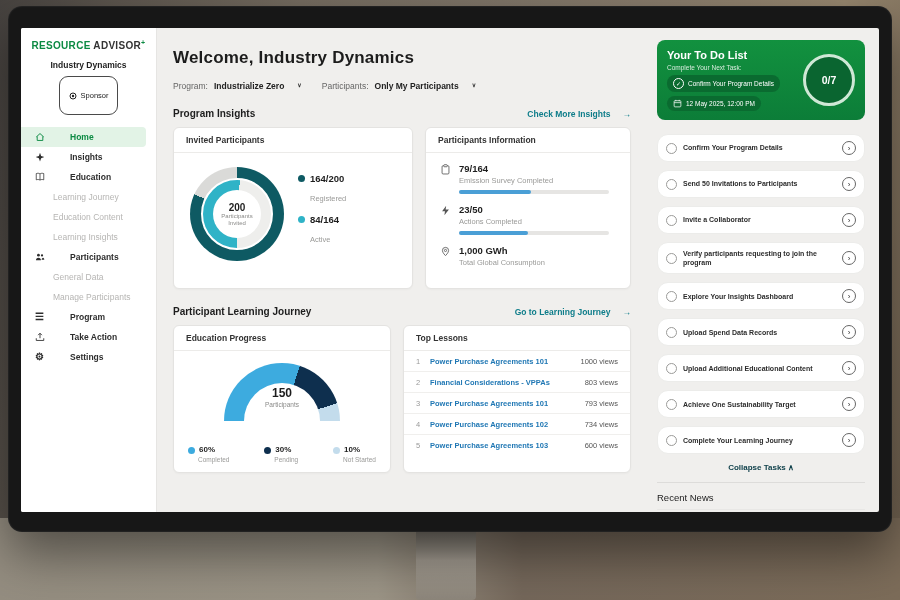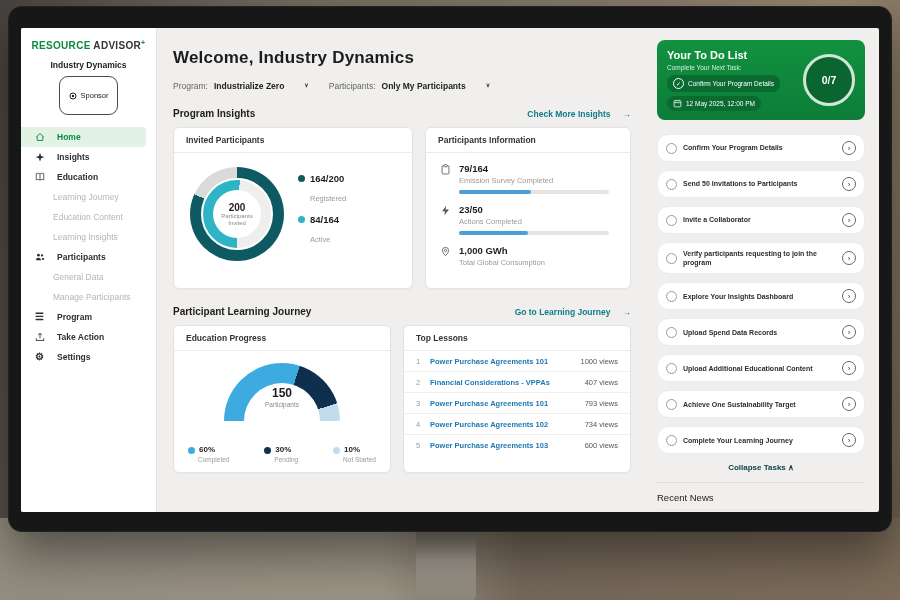--- a/index.html
+++ b/index.html
@@ -17,32 +17,32 @@
 
   
   .sidebar{width:136px;min-width:136px;background:#fff;border-right:1px solid #e6e5e3;padding-top:11px;box-sizing:border-box;}
   .logo{text-align:center;font-size:10px;font-weight:bold;letter-spacing:.3px;}
   .logo .g{color:#0c8a43}.logo .d{color:#333}
   .logo sup{font-size:7px;color:#0c8a43;font-weight:bold;}
   .org{text-align:center;font-size:8.5px;font-weight:bold;color:#222;margin-top:9px;}
   .sponsor{display:flex;align-items:center;gap:4px;width:fit-content;margin:6px auto 0;border:1px solid #4a4a4a;
     border-radius:9px;padding:14px 9px;font-size:7.5px;color:#222;}
   nav{margin-top:12px;}
-  .nav-item{display:flex;align-items:center;gap:11px;padding:5px 10px 5px 14px;font-size:8.5px;color:#2e2e2e;font-weight:600;cursor:pointer;}
+  .nav-item{display:flex;align-items:center;gap:24px;padding:5px 10px 5px 14px;font-size:8.5px;color:#2e2e2e;font-weight:600;cursor:pointer;}
   .nav-item .nicon{width:11px;min-width:11px;display:flex;align-items:center;color:#2e2e2e;font-size:10px;line-height:1;}
   .nav-item.active{background:#e2f3e6;color:#0c8a43;border-radius:0 4px 4px 0;margin-right:10px;}
   .nav-item.active .nicon{color:#0c8a43}
   .nav-item.sub{padding-left:32px;color:#b6b5b3;font-weight:400;}
 
   
   .main{flex:1;min-width:0;padding:12px 16px 0 16px;box-sizing:border-box;}
   h1{font-size:17px;margin:8px 0 0;color:#1c1c1c;letter-spacing:.2px;}
   .filters{display:flex;align-items:center;margin-top:13px;font-size:8.5px;}
   .flabel{color:#666;margin-right:6px;}
-  .fvalue{font-weight:bold;color:#222;display:flex;gap:20px;cursor:pointer;margin-right:20px;}
+  .fvalue{font-weight:bold;color:#222;display:flex;gap:13px;cursor:pointer;margin-right:20px;}
   .chev{font-size:6px;color:#333;}
   .sec{display:flex;justify-content:space-between;align-items:center;margin-top:17px;}
   .sec h2{font-size:10px;margin:0;color:#1d1d1d;}
   .tlink{color:#0e7d8a;font-size:8.5px;font-weight:bold;display:flex;gap:12px;align-items:center;cursor:pointer;}
   .cards{display:flex;gap:12px;margin-top:8px;}
   .card{background:#fff;border:1px solid #e4e3e1;border-radius:6px;box-sizing:border-box;box-shadow:0 1px 2px rgba(0,0,0,.03);}
   .card-title{font-size:8.5px;font-weight:bold;color:#333;padding:7px 12px;border-bottom:1px solid #ecebe9;}
   .card.inv{width:240px;height:162px;}
   .card.info{flex:1;height:162px;}
   .donut-wrap{display:flex;align-items:center;padding:14px 8px 0 16px;gap:14px;}
@@ -348,21 +348,21 @@
           <div class="card lessons">
             <div class="card-title">Top Lessons</div>
             <div class="lesson">
               <span class="rank">1</span>
               <span class="ltitle">Power Purchase Agreements 101</span>
               <span class="views">1000 views</span>
             </div>
             <div class="lesson">
               <span class="rank">2</span>
               <span class="ltitle">Financial Considerations - VPPAs</span>
-              <span class="views">407 views</span>
+              <span class="views">803 views</span>
             </div>
             <div class="lesson">
               <span class="rank">3</span>
               <span class="ltitle">Power Purchase Agreements 101</span>
               <span class="views">793 views</span>
             </div>
             <div class="lesson">
               <span class="rank">4</span>
               <span class="ltitle">Power Purchase Agreements 102</span>
               <span class="views">734 views</span>

